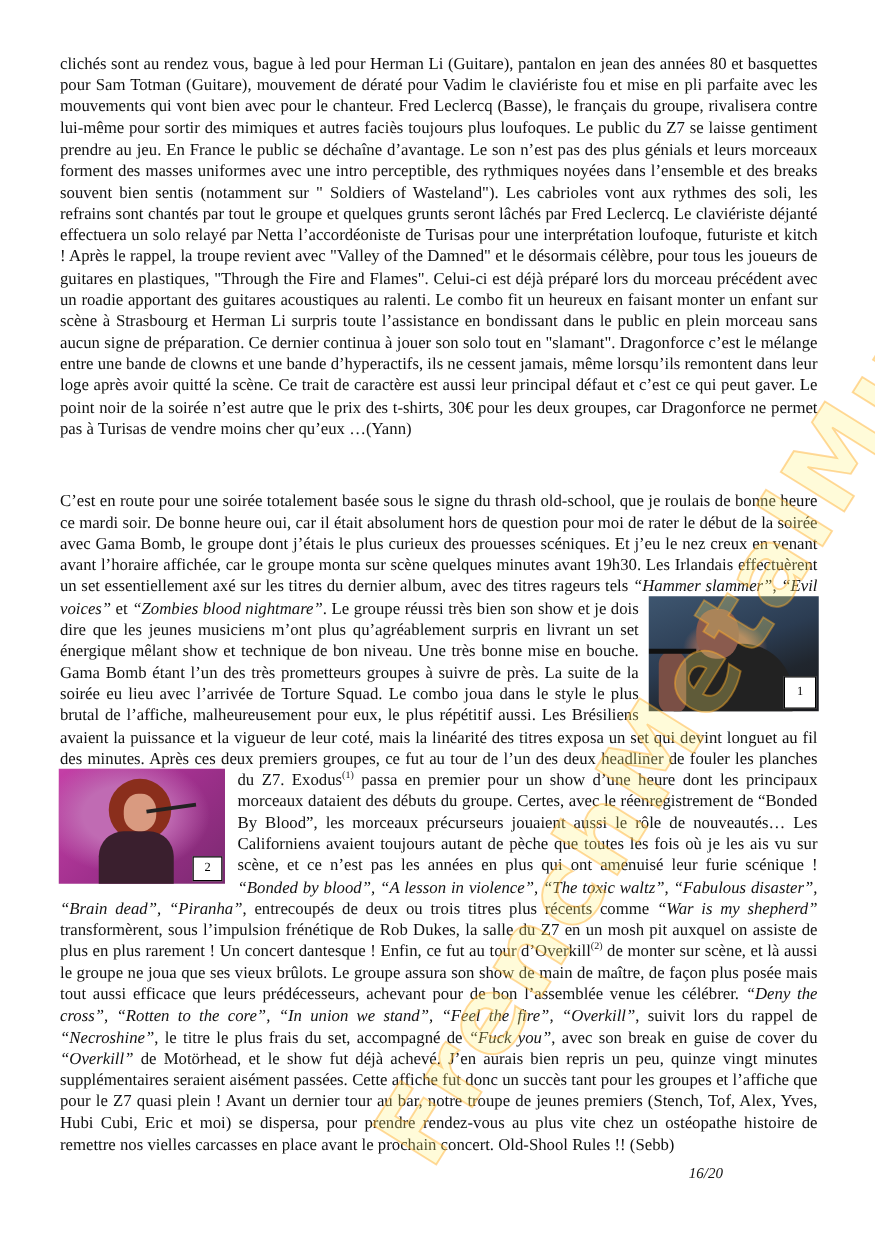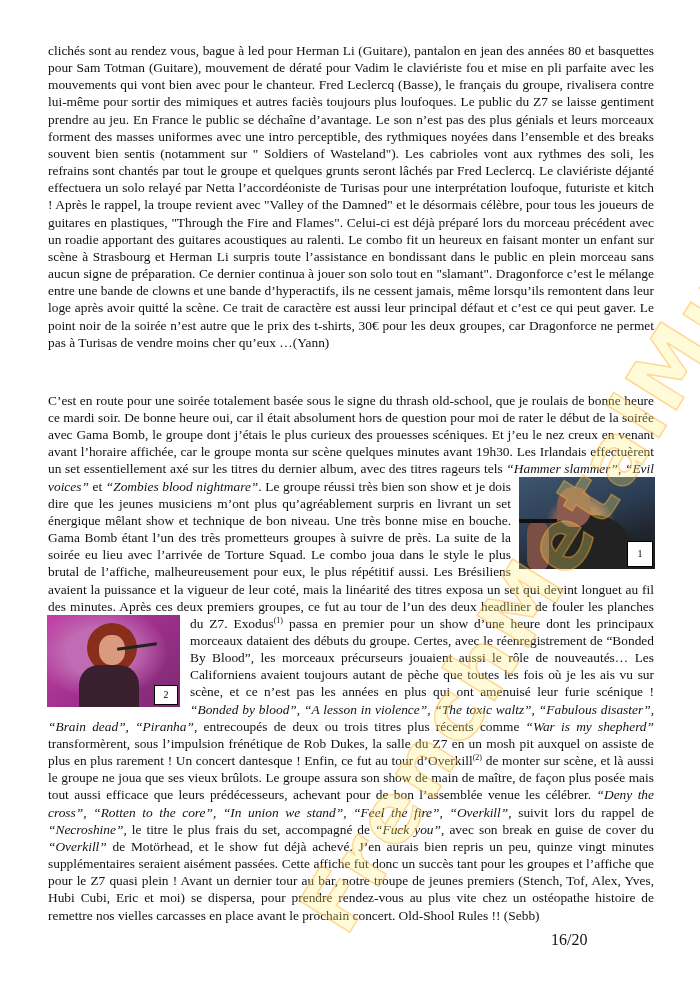--- a/index.html
+++ b/index.html
@@ -24,21 +24,21 @@
             background: radial-gradient(ellipse at 40% 40%, #c06bb3 0 30%, transparent 60%),
                         linear-gradient(135deg, #c53fa7 0%, #a0308d 50%, #7a2a70 100%); }
   .photo2 .hair { position:absolute; left:40px; top:8px; width:50px; height:50px; background:#8a2e1c; border-radius:50%; }
   .photo2 .face { position:absolute; left:52px; top:20px; width:26px; height:30px; background:#d99a80; border-radius:45%; }
   .photo2 .torso { position:absolute; left:32px; top:50px; width:60px; height:45px; background:#3a1f2e; border-radius:20px 20px 0 0; }
   .photo2 .mic { position:absolute; left:70px; top:30px; width:40px; height:3px; background:#222; transform:rotate(-8deg); }
   .badge { position:absolute; right:2px; bottom:2px; width:24px; height:24px; background:#fff; border:1px solid #000;
            font-size:10px; display:flex; align-items:center; justify-content:center; color:#000; }
   .photo2 .badge { right:2px; bottom:2px; width:22px; height:18px; }
   .clear { clear:both; }
-  .pagenum { position:absolute; left:551px; top:931px; font-size:16px; }
+  .pagenum { position:absolute; left:551px; top:931px; font-size:12px;font-style:italic; }
   .watermark { position:absolute; left:80px; top:440px; transform:rotate(-58deg); transform-origin:center;
                font-family:"DejaVu Sans", sans-serif; font-weight:bold; font-size:82px; letter-spacing:4px;
                color:rgba(255,240,120,0.28); -webkit-text-stroke:1.5px rgba(255,170,40,0.45);
                pointer-events:none; white-space:nowrap; z-index:2; }
 </style>
 </head>
 <body>
 
 <div class="watermark">FrenchMetalMuseum</div>
 

